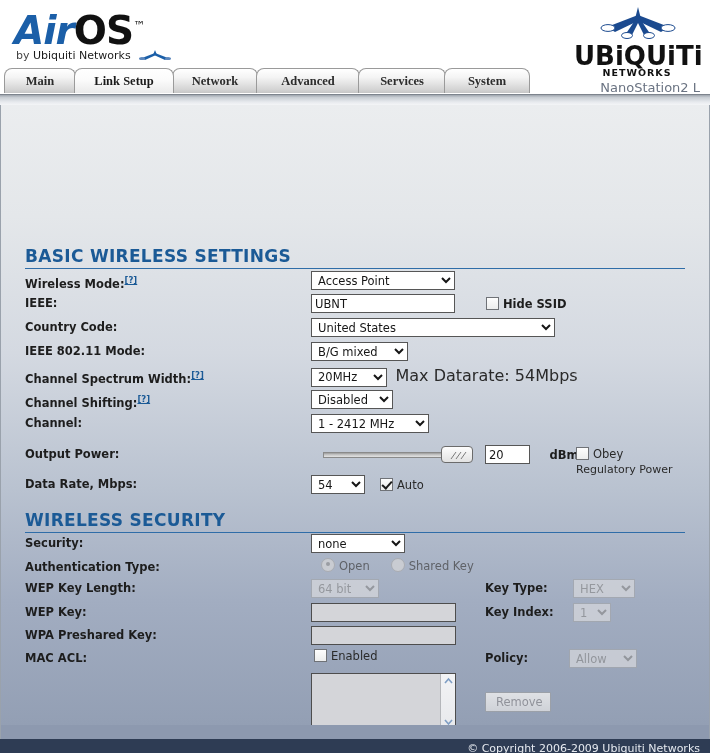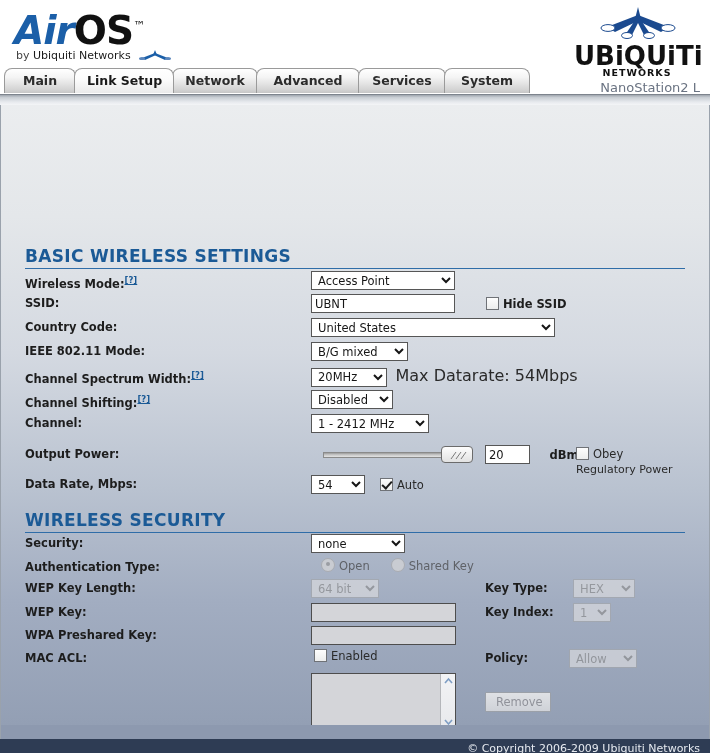--- a/index.html
+++ b/index.html
@@ -103,20 +103,21 @@
     font-size: 13px;
     color: #6a7382;
     white-space: nowrap;
   }
 
   
   .tabbar {
     position: relative;
     height: 26px;
     margin-left: 2px;
+    font-family: Liberation Serif, serif;
   }
   .tab {
     position: absolute;
     top: 0;
     height: 25px;
     line-height: 24px;
     padding: 0 12px;
     font-size: 12.5px;
     font-weight: bold;
     color: #2c2c2c;
@@ -469,21 +470,21 @@
         <span>Wireless Mode:</span><span class="help">[?]</span>
       </div>
       <div class="field">
         <select class="sel" style="width:144px;">
           <option>Access Point</option>
         </select>
       </div>
     </div>
 
     <div class="row" style="top:189px;">
-      <div class="label">SSID:</div>
+      <div class="label">IEEE:</div>
       <div class="field">
         <input class="txt" style="width: 144px;" value="UBNT">
         <span style="display:inline-block;width:24px;"></span>
         <span class="cb"></span><span class="cb-label">Hide SSID</span>
       </div>
     </div>
 
     <div class="row" style="top:213px;">
       <div class="label">Country Code:</div>
       <div class="field">

